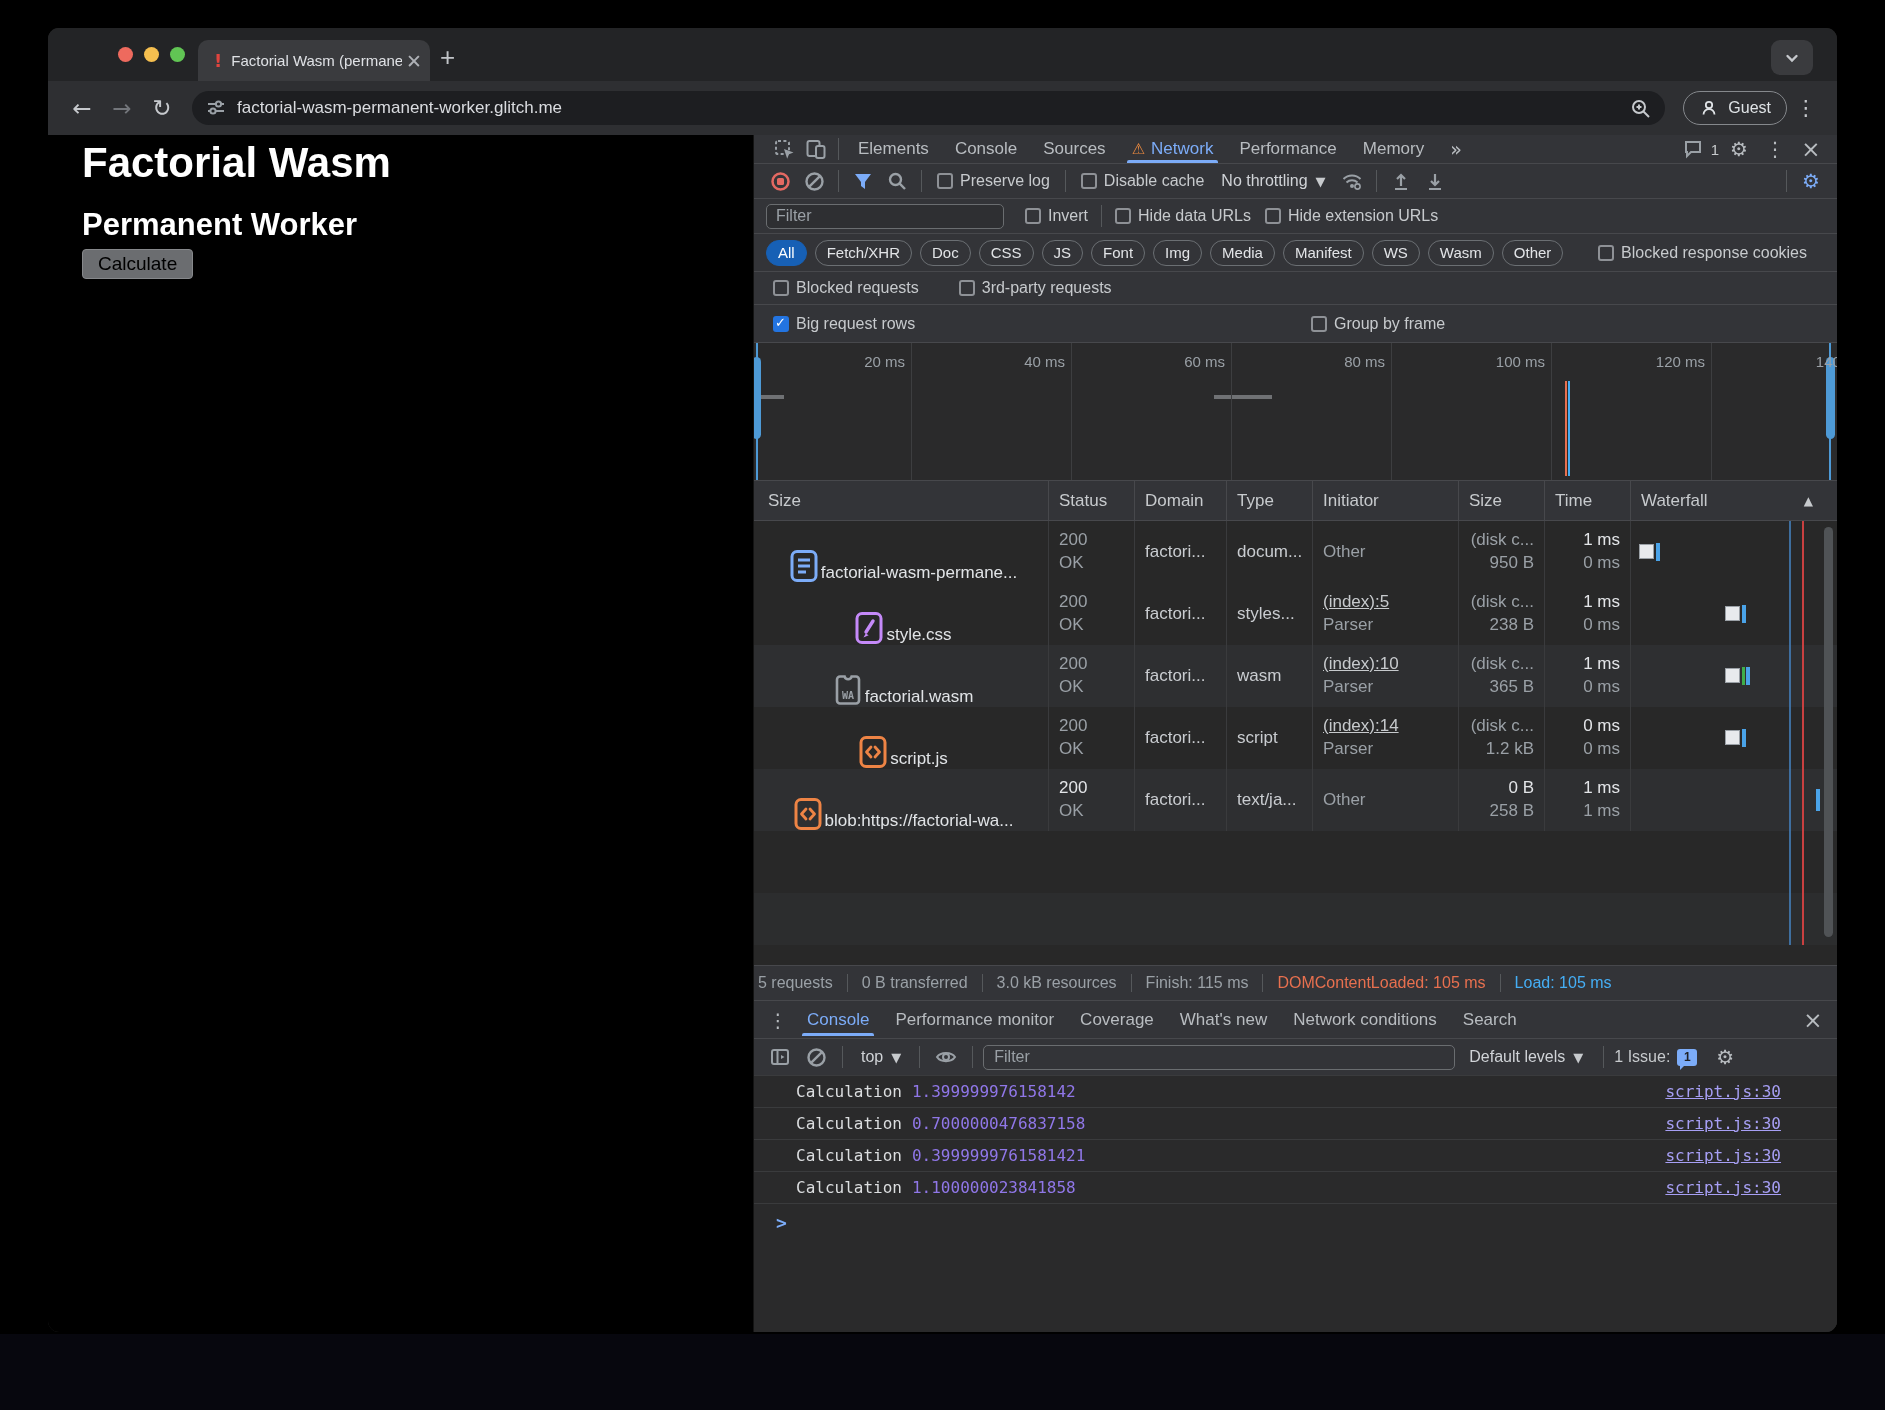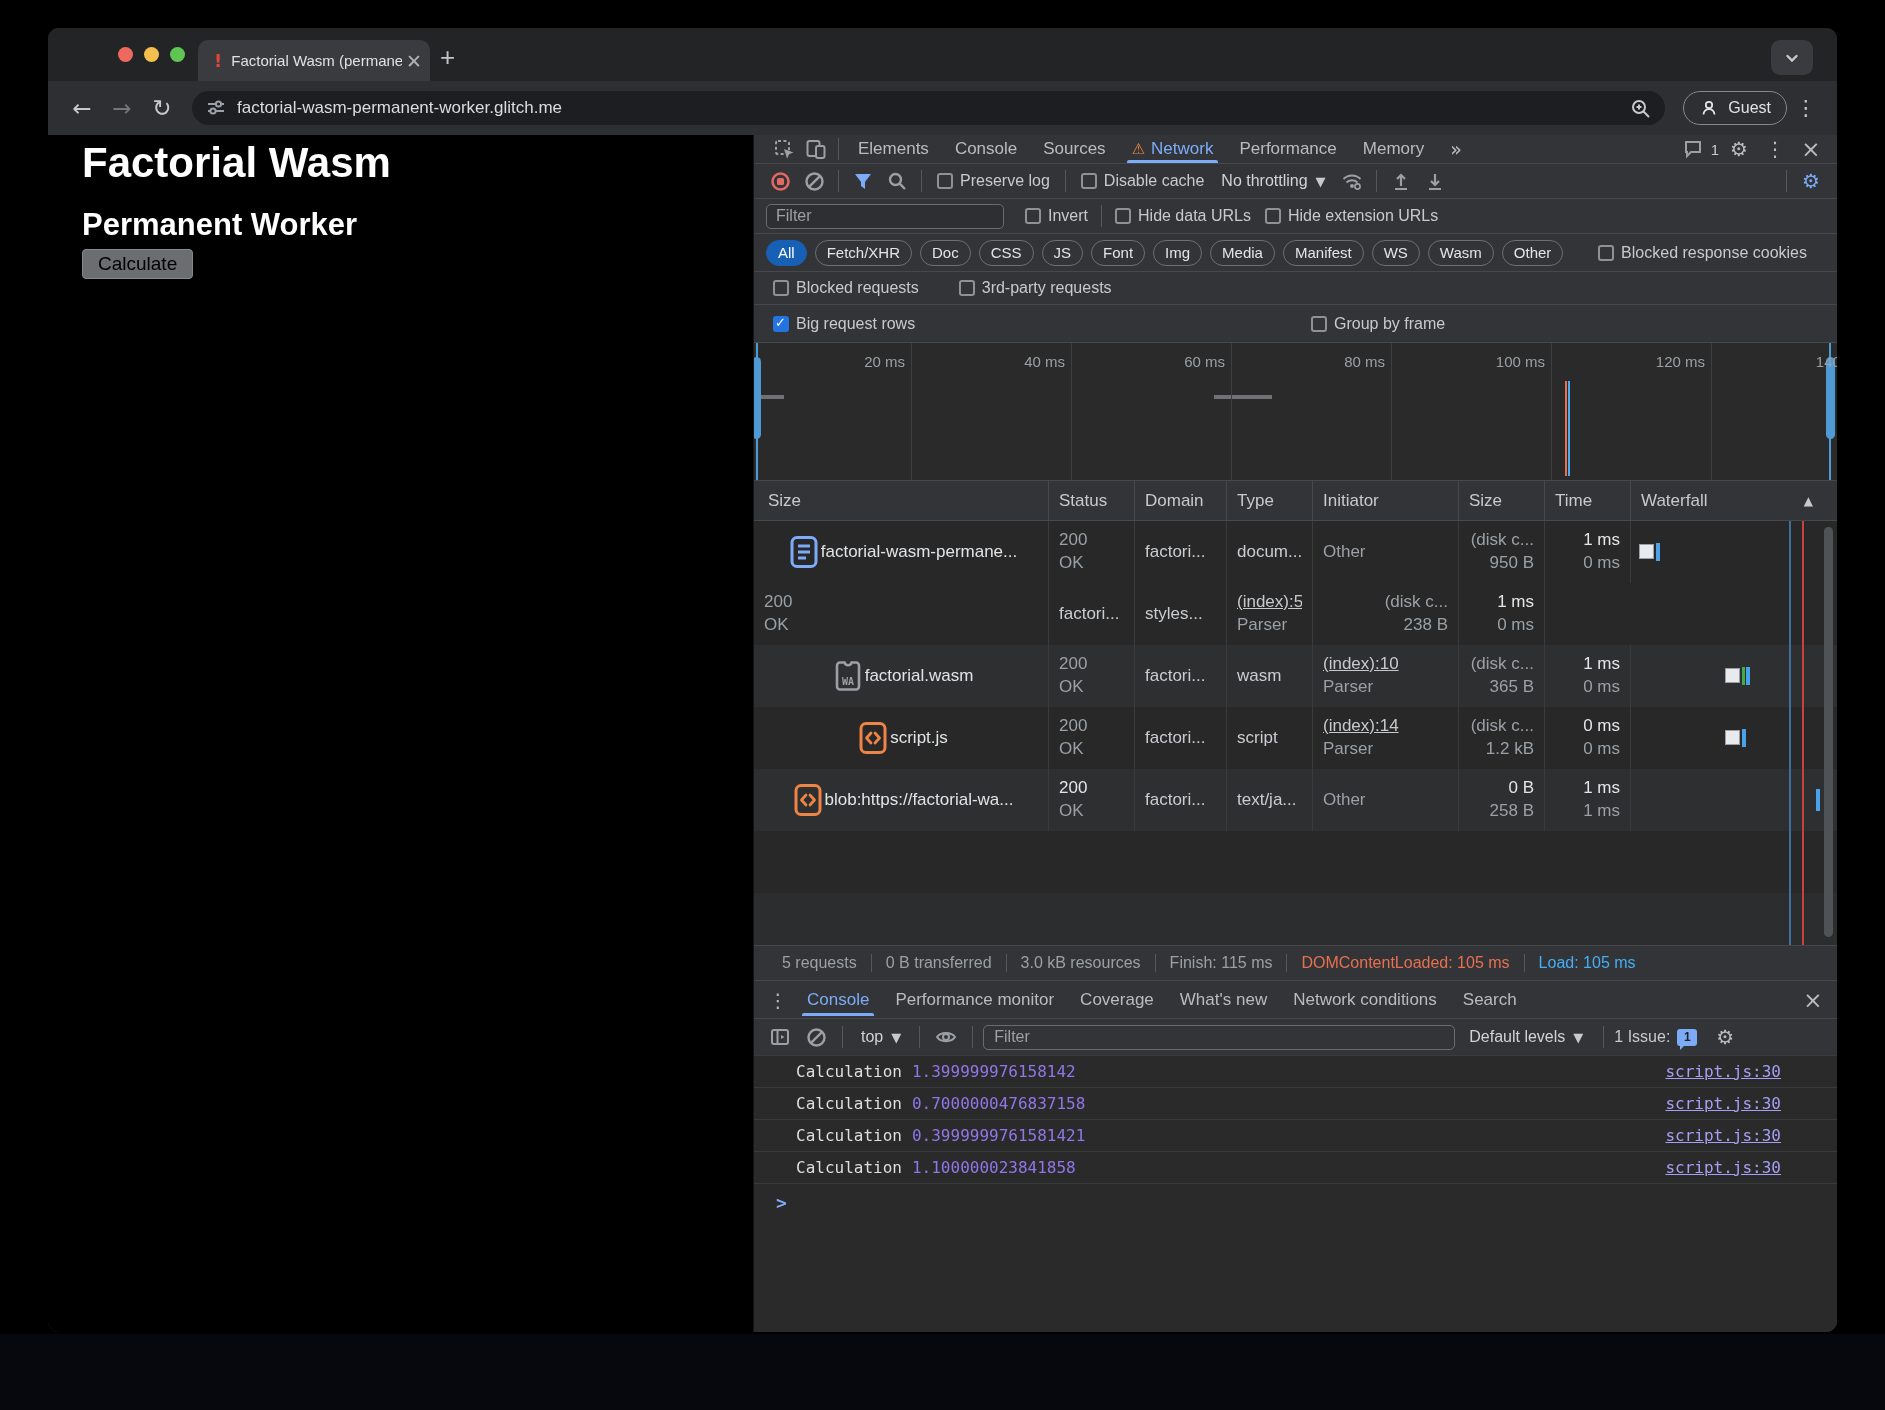--- a/index.html
+++ b/index.html
@@ -99,31 +99,31 @@
   .trow.stripe { background:#2e2f31; }
   .td { padding:0 10px; border-right:1px solid #3a3b3d; display:flex; flex-direction:column; justify-content:center; overflow:hidden; font-size:17px; }
   .td:last-child { border-right:none; position:relative; }
   .td .l1 { color:#9aa0a6; line-height:1.35; }
   .td .l1.strong { color:#e3e5e8; }
   .td .l2 { color:#9aa0a6; line-height:1.35; }
   .td.right { text-align:right; }
   .td .mid { color:#c9ccd0; }
   .td .dim { color:#9aa0a6; }
   .td .ilink { color:#c7cacd; text-decoration:underline; line-height:1.35; white-space:nowrap; overflow:hidden; }
-  .name-cell { flex-direction:row !important; align-items:center; gap:2px; padding-left:14px !important; }
+  .name-cell { flex-direction:row !important; align-items:flex-end; gap:2px; padding-left:14px !important; }
   .name-cell .nm { color:#e1e4e7; white-space:nowrap; overflow:hidden; text-overflow:ellipsis; }
   .wf-box { position:absolute; top:50%; margin-top:-8px; width:15px; height:15px; background:#e8eaed; border:1px solid #9aa0a6; }
   .wf-bar { position:absolute; top:50%; margin-top:-9px; width:4px; height:18px; background:#4aa3e8; }
   .wf-green { position:absolute; top:50%; margin-top:-9px; width:3px; height:18px; background:#3fae4a; }
   .wf-line-blue { position:absolute; left:1035px; top:0; bottom:0; width:2px; background:#4585c5; opacity:.75; }
   .wf-line-red { position:absolute; left:1048px; top:0; bottom:0; width:2px; background:#c94040; }
   .tbl-scroll { position:absolute; right:4px; top:6px; width:9px; height:410px; border-radius:5px; background:#505356; }
   .empty-band { position:absolute; left:0; right:0; top:372px; height:52px; background:#2c2d2e; }
 
-  .summary { height:35px; background:#333438; border-top:1px solid #47484c; display:flex; align-items:center; padding:0 28px; font-size:16px; color:#9aa0a6; }
+  .summary { height:35px; background:#333438; border-top:1px solid #47484c; display:flex; align-items:center; padding:0 4px; font-size:16px; color:#9aa0a6;margin-top:20px; }
   .sum-item { white-space:nowrap; padding:0 14px; }
   .sum-item:first-child { padding-left:0; }
   .sum-item + .sum-item { border-left:1px solid #55585b; }
   .sum-item.orange { color:#e8704f; }
   .sum-item.blue { color:#45aef5; }
 
   .drawer-tabbar { height:38px; background:#333438; border-top:1px solid #47484c; padding:0 8px; }
   .drawer-tabbar .dt-tab.selected::after { bottom:2px; }
   .drawer-toolbar { height:37px; background:#333438; border-top:1px solid #47484c; padding:0 10px; gap:4px; }
   .console-filter { flex:1; max-width:472px; height:25px; background:transparent; border:1px solid #6a6d70; border-radius:5px; color:#c7cacd; font-size:16px; padding:0 10px; font-family:"Liberation Sans",sans-serif; }
@@ -467,20 +467,28 @@
                 <div class="td right">
                   <span class="l1 strong">1 ms</span>
                   <span class="l2">0 ms</span>
                 </div>
                 <div class="td">
                   <span class="wf-box" style="left:8px"></span>
                   <span class="wf-bar" style="left:25px"></span>
                 </div>
               </div>
               <div class="tgrid trow">
+                <div class="td name-cell">
+                  <svg width="30" height="34" viewBox="0 0 30 34">
+                    <rect x="3" y="2.5" width="24" height="29" rx="5" fill="none" stroke="#c58af9" stroke-width="3"></rect>
+                    <line x1="12" y1="21" x2="19" y2="10" stroke="#c58af9" stroke-width="3.4" stroke-linecap="round"></line>
+                    <path d="M9.5 26.5 l2.2 -4 3 1.8 z" fill="#c58af9"></path>
+                  </svg>
+                  <span class="nm">style.css</span>
+                </div>
                 <div class="td">
                   <span class="l1">200</span>
                   <span class="l2">OK</span>
                 </div>
                 <div class="td">
                   <span class="mid">factori...</span>
                 </div>
                 <div class="td">
                   <span class="mid">styles...</span>
                 </div>

